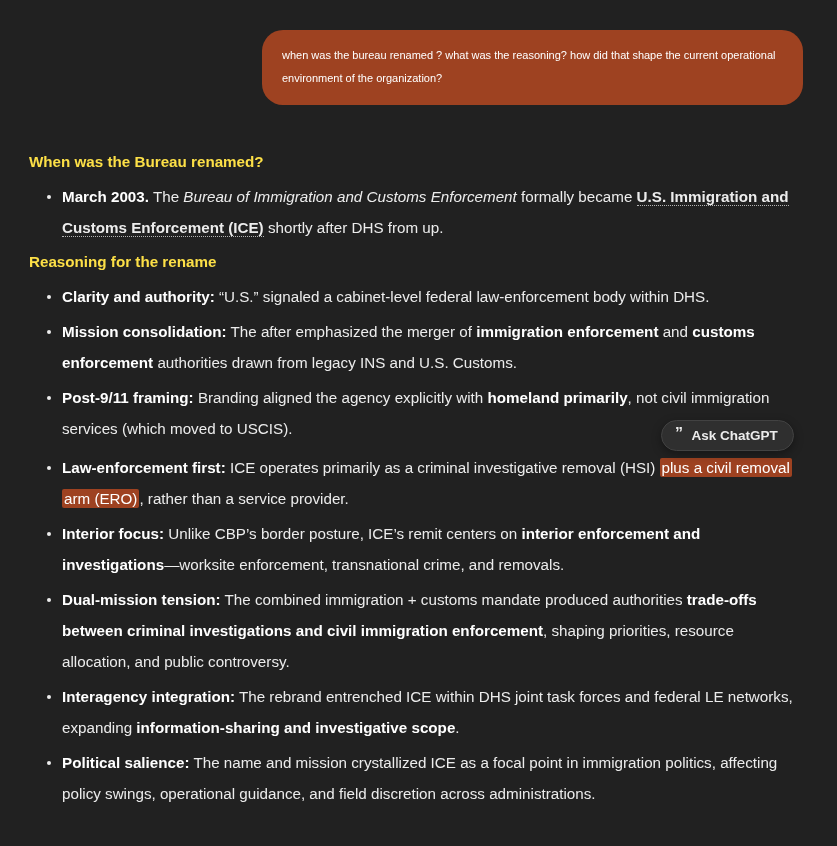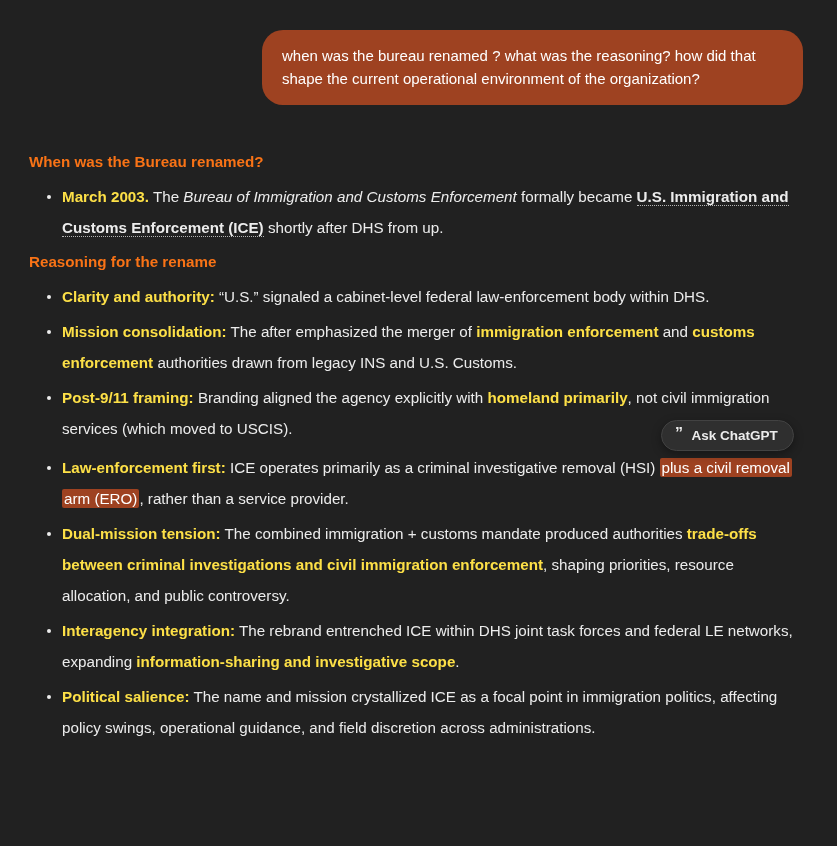--- a/index.html
+++ b/index.html
@@ -30,39 +30,39 @@
     display: flex;
     justify-content: flex-end;
     padding: 30px 34px 0 0;
   }
   .user-bubble {
     background: #9e4221;
     color: #ffffff;
     border-radius: 21px;
     padding: 14px 20px 15px 20px;
     max-width: 541px;
-    font-size: 15px;
+    font-size: 11px;
     line-height: 23px;
     box-sizing: border-box;
     text-align: left;
   }
 
   
   .assistant {
     padding: 0 34px 0 29px;
     box-sizing: border-box;
     font-size: 15.2px;
     line-height: 27px;
   }
 
   .section-heading {
     font-weight: bold;
     font-size: 15.2px;
     line-height: 23px;
-    color: #f97316;
+    color: #fde047;
     margin: 0;
     padding: 0;
   }
   .sec-1 { margin-top: 45px; }
   .sec-2 { margin-top: 7px; }
   .sec-3 { margin-top: 22px; }
 
   ul.bullets {
     list-style: none;
     margin: 8px 0 0 0;
@@ -80,21 +80,21 @@
     content: "";
     position: absolute;
     left: 18px;
     top: 14px;
     width: 4px;
     height: 4px;
     border-radius: 50%;
     background: #ececec;
   }
 
-  b, strong { font-weight: bold; color: #fde047; }
+  b, strong { font-weight: bold; color: #ffffff; }
   i, em { font-style: italic; }
 
   .dotted {
     font-weight: bold;
     border-bottom: 1px dotted #b4b4b4;
     text-decoration: none;
   }
 
   .hl {
     background: #9e4221;
@@ -150,20 +150,21 @@
           <li><b>March 2003.</b><span> The </span><i>Bureau of Immigration and Customs Enforcement</i><span> formally became </span><span class="dotted">U.S. Immigration and Customs Enforcement (ICE)</span><span> shortly after DHS from up.</span></li>
         </ul>
         <div class="section-heading sec-2">Reasoning for the rename</div>
         <ul class="bullets">
           <li><b>Clarity and authority:</b><span> “U.S.” signaled a cabinet-level federal law-enforcement body within DHS.</span></li>
           <li><b>Mission consolidation:</b><span> The after emphasized the merger of </span><b>immigration enforcement</b><span> and </span><b>customs enforcement</b><span> authorities drawn from legacy INS and U.S. Customs.</span></li>
           <li><b>Post-9/11 framing:</b><span> Branding aligned the agency explicitly with </span><b>homeland primarily</b><span>, not civil immigration services (which moved to USCIS).</span></li>
         </ul>
         <ul class="bullets">
           <li><b>Law-enforcement first:</b><span> ICE operates primarily as a criminal investigative removal (HSI) </span><span class="hl">plus a civil removal arm (ERO)</span><span>, rather than a service provider.</span></li>
+          <li><b>Interior focus:</b><span> Unlike CBP’s border posture, ICE’s remit centers on </span><b>interior enforcement and investigations</b><span>—worksite enforcement, transnational crime, and removals.</span></li>
           <li><b>Dual-mission tension:</b><span> The combined immigration + customs mandate produced authorities </span><b>trade-offs between criminal investigations and civil immigration enforcement</b><span>, shaping priorities, resource allocation, and public controversy.</span></li>
           <li><b>Interagency integration:</b><span> The rebrand entrenched ICE within DHS joint task forces and federal LE networks, expanding </span><b>information-sharing and investigative scope</b><span>.</span></li>
           <li><b>Political salience:</b><span> The name and mission crystallized ICE as a focal point in immigration politics, affecting policy swings, operational guidance, and field discretion across administrations.</span></li>
         </ul>
       </div>
   </div>
 
   <div class="ask-chatgpt">
     <span class="quote-icon">”</span>
     <span>Ask ChatGPT</span>

